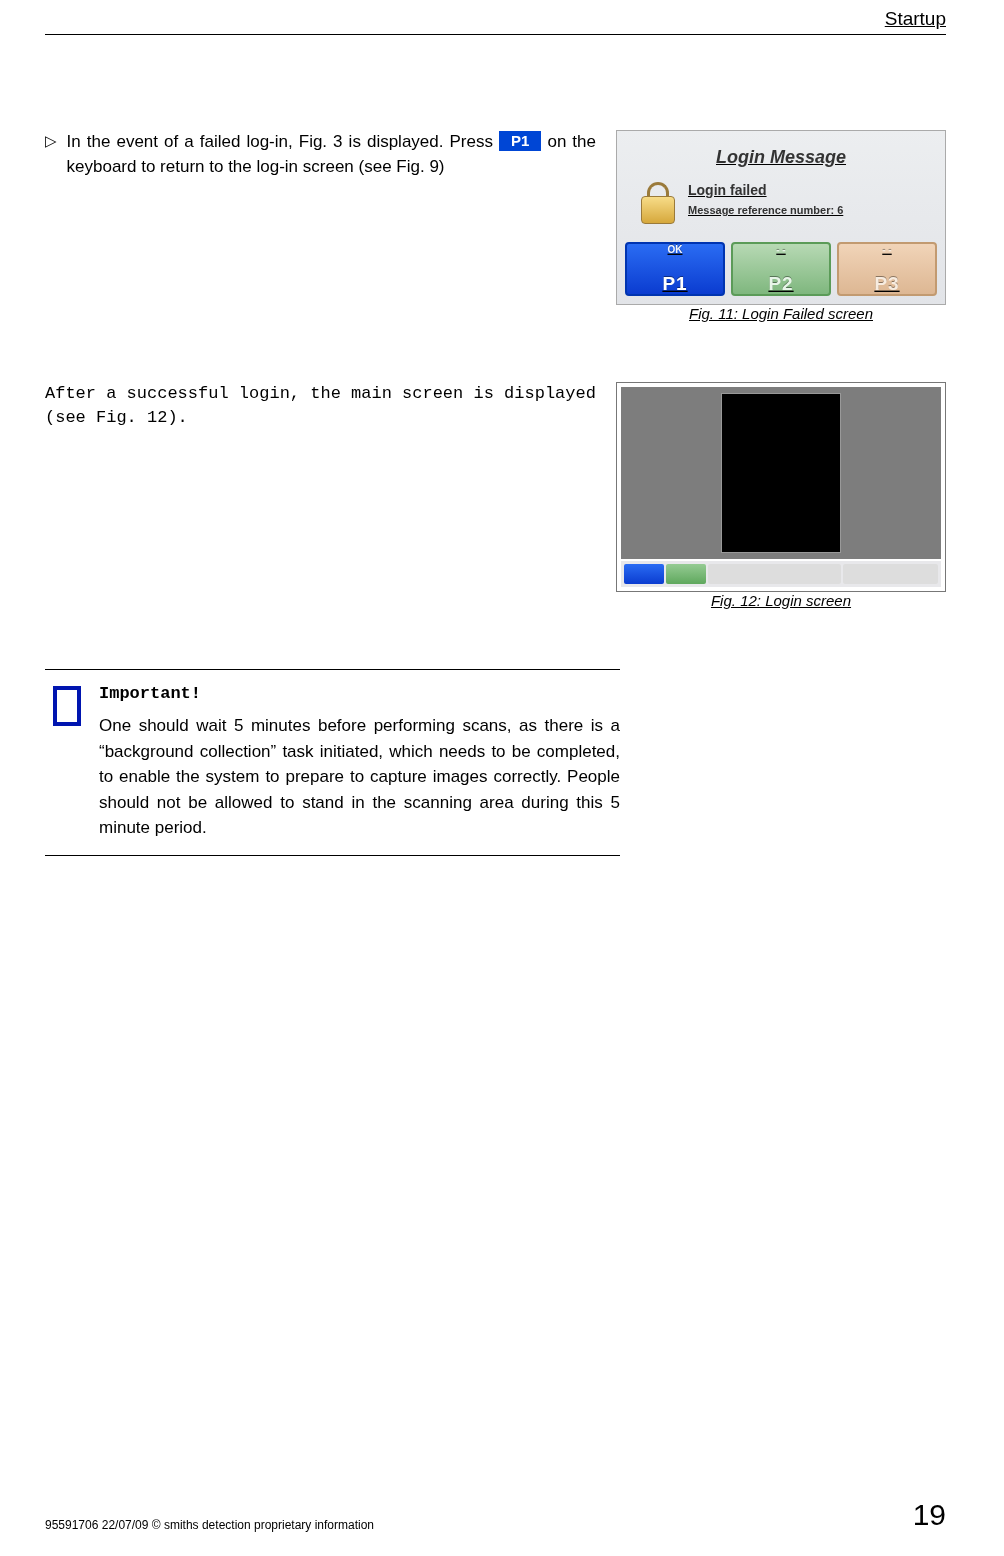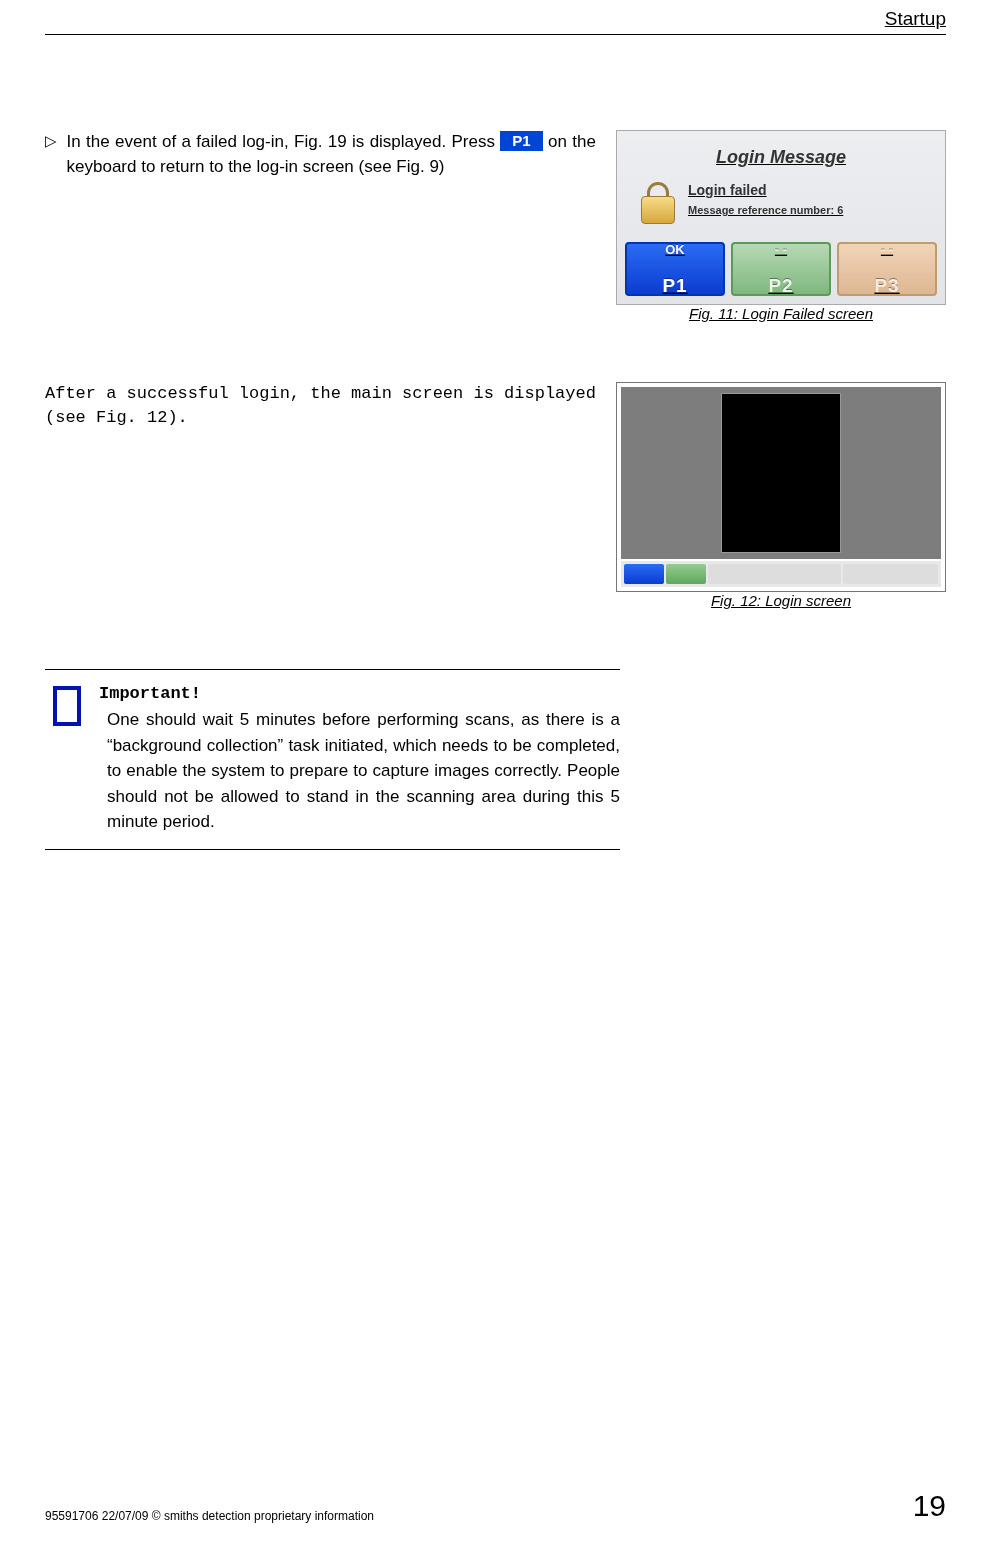--- a/index.html
+++ b/index.html
@@ -123,21 +123,21 @@
     border: 2px solid rgba(0,0,0,0.25);
     color: #fff;
     font-weight: bold;
     display: flex;
     flex-direction: column;
     align-items: center;
     justify-content: center;
     font-size: 12px;
     text-shadow: 0 -1px 0 rgba(0,0,0,0.4);
   }
-  .pbtn .top { font-size: 13px; opacity: 0.95; margin-bottom: 18px;}
+  .pbtn .top { font-size: 10px; opacity: 0.95; margin-bottom: 18px;}
   .pbtn .big { font-size: 19px; font-family: Arial Black, Arial, sans-serif; letter-spacing: 1px;}
   .pbtn.blue  { background: linear-gradient(#2a6cf3, #0b3cd0); border-color:#0034b0;}
   .pbtn.green { background: linear-gradient(#b7d9b4, #7fb77e); border-color:#5b9b58; color:#e8f5e8;}
   .pbtn.tan   { background: linear-gradient(#f1d4b8, #ddb793); border-color:#c29a70; color:#f7ece0;}
   .fig-caption {
     font-style: italic;
     font-size: 15px;
     text-align: center;
   }
 
@@ -201,32 +201,31 @@
     height: 40px;
     border: 4px solid #0015b0;
     flex-shrink: 0;
     margin-top: 2px;
   }
   .note-text { flex: 1; }
   .note-heading {
     font-family: "Courier New", monospace;
     font-weight: bold;
     font-size: 17px;
-    margin-bottom: 4px;
+    margin-bottom: 10px;
   }
   .note-para {
     text-align: justify;
     line-height: 1.5;
     font-size: 17px;
-    margin-left: 8px;
   }
 
   .footer {
     position: absolute;
-    bottom: 33px;
+    bottom: 24px;
     left: 45px;
     right: 58px;
     display: flex;
     justify-content: space-between;
     align-items: flex-end;
     font-size: 12px;
     text-align: right;
   }
   .footer .pgnum { font-size: 30px; }
 </style>
@@ -236,21 +235,21 @@
 <div class="header-section">Startup</div>
 <hr class="header-rule">
 
 <div class="content">
 
   <div class="row">
     <div class="left-col">
       <div class="bullet-item">
         <span class="bullet-marker">▷</span>
         <span>
-          <span>In the event of a failed log-in, Fig. 19 is displayed. Press</span>
+          <span>In the event of a failed log-in, Fig. 3 is displayed. Press</span>
           <span class="p1-badge">P1</span>
           <span>on the keyboard to return to the log-in screen (see Fig. 9)</span>
         </span>
       </div>
     </div>
     <div class="right-col">
       <div class="fig11-box">
         <div class="fig11-title">Login Message</div>
         <div class="fig11-body">
           <div class="lock-icon">

